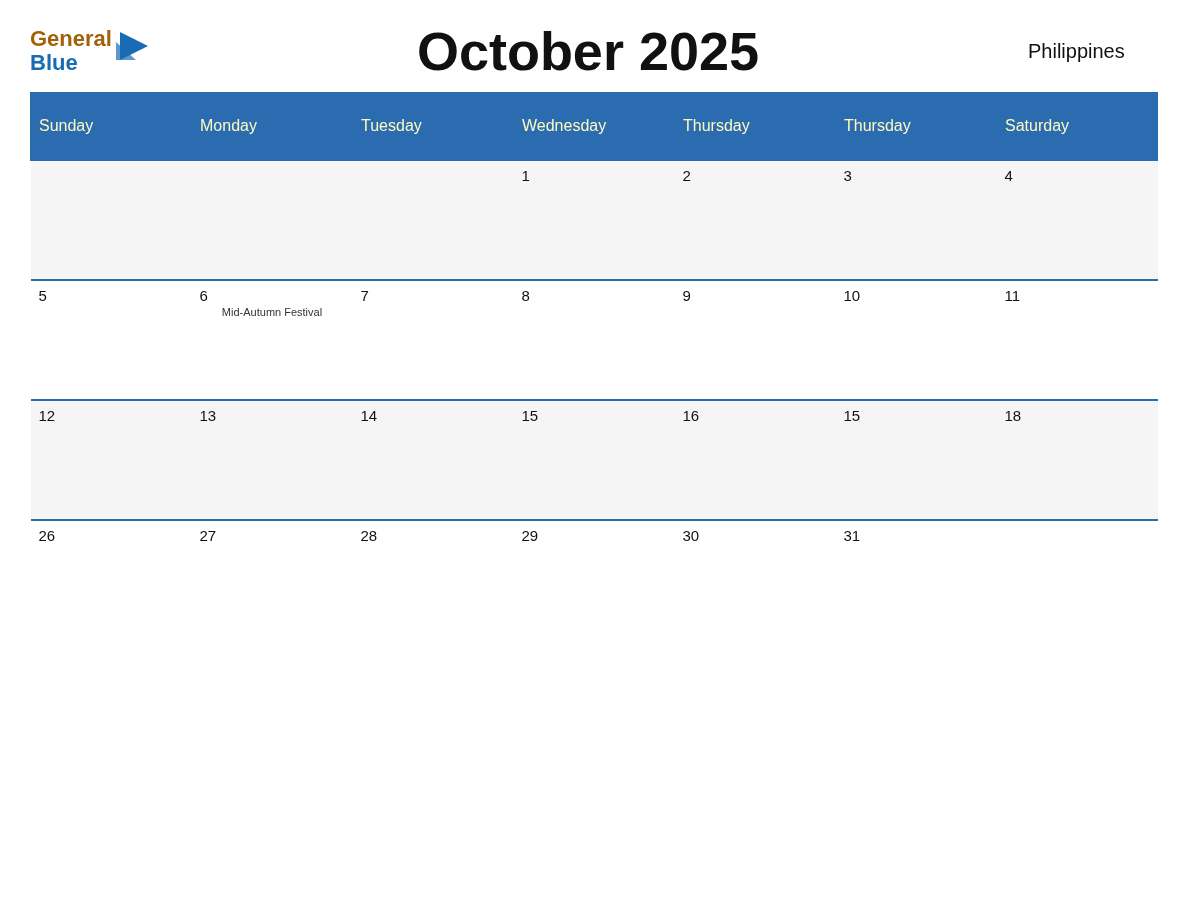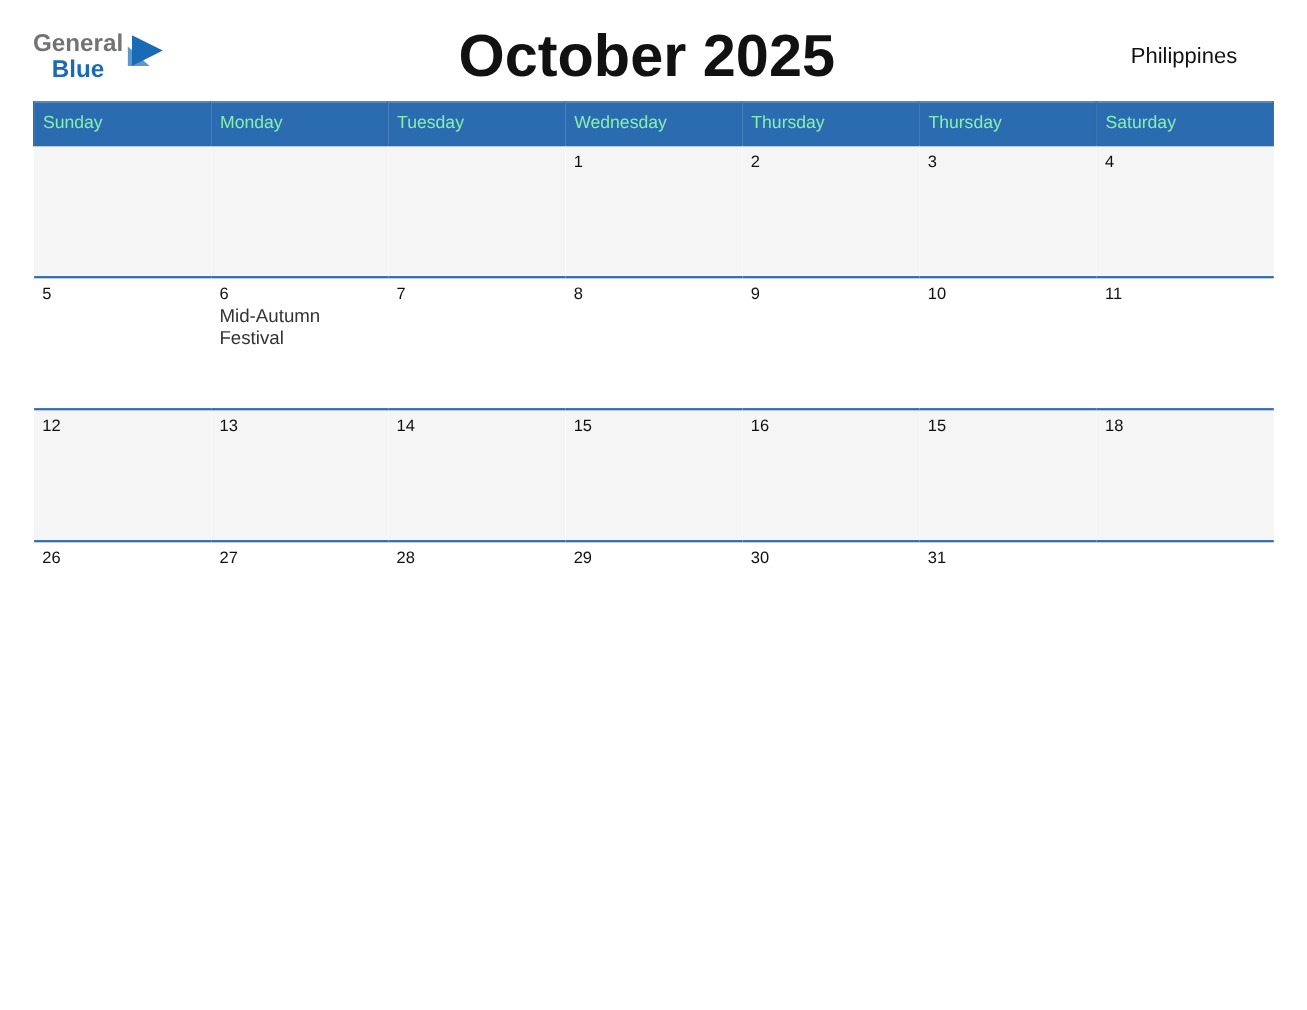--- a/index.html
+++ b/index.html
@@ -27,27 +27,26 @@
       gap: 0;
     }
     .logo-text {
       display: flex;
       flex-direction: column;
       line-height: 1.1;
     }
     .logo-general {
       font-size: 22px;
       font-weight: bold;
-      color: #737373;
+      color: #a16207;
     }
     .logo-blue {
       font-size: 22px;
       font-weight: bold;
       color: #1a6bb5;
-      text-align: center;
     }
     .logo-icon {
       width: 32px;
       height: 32px;
       margin-left: 4px;
       display: flex;
       align-items: center;
     }
     .month-title {
       font-size: 54px;
@@ -61,24 +60,24 @@
       color: #111;
       min-width: 130px;
     }
     .calendar {
       width: 100%;
       border-collapse: collapse;
       margin-top: 4px;
     }
     .calendar thead th {
       background: #2b6cb0;
-      color: #86efac;
+      color: #fef9c3;
       font-size: 16px;
       font-weight: normal;
-      padding: 10px 8px;
+      padding: 24px 8px;
       text-align: left;
       border: 1px solid #2b6cb0;
     }
     .calendar tbody td {
       width: calc(100% / 7);
       vertical-align: top;
       padding: 6px 8px 6px 8px;
       border-top: 2px solid #2b6cb0;
       border-left: none;
       border-right: none;
@@ -91,23 +90,24 @@
     .calendar tbody td.empty {
       background: #f5f5f5;
     }
     .day-num {
       font-size: 15px;
       color: #111;
       display: block;
       margin-bottom: 2px;
     }
     .event {
-      font-size: 17px;
+      font-size: 11px;
       color: #333;
       margin-top: 2px;
+      text-align: center;
     }
     
     .calendar tbody tr:nth-child(even) td {
       background: #fff;
     }
     .calendar tbody tr:nth-child(odd) td {
       background: #f5f5f5;
     }
   </style>
 </head>

